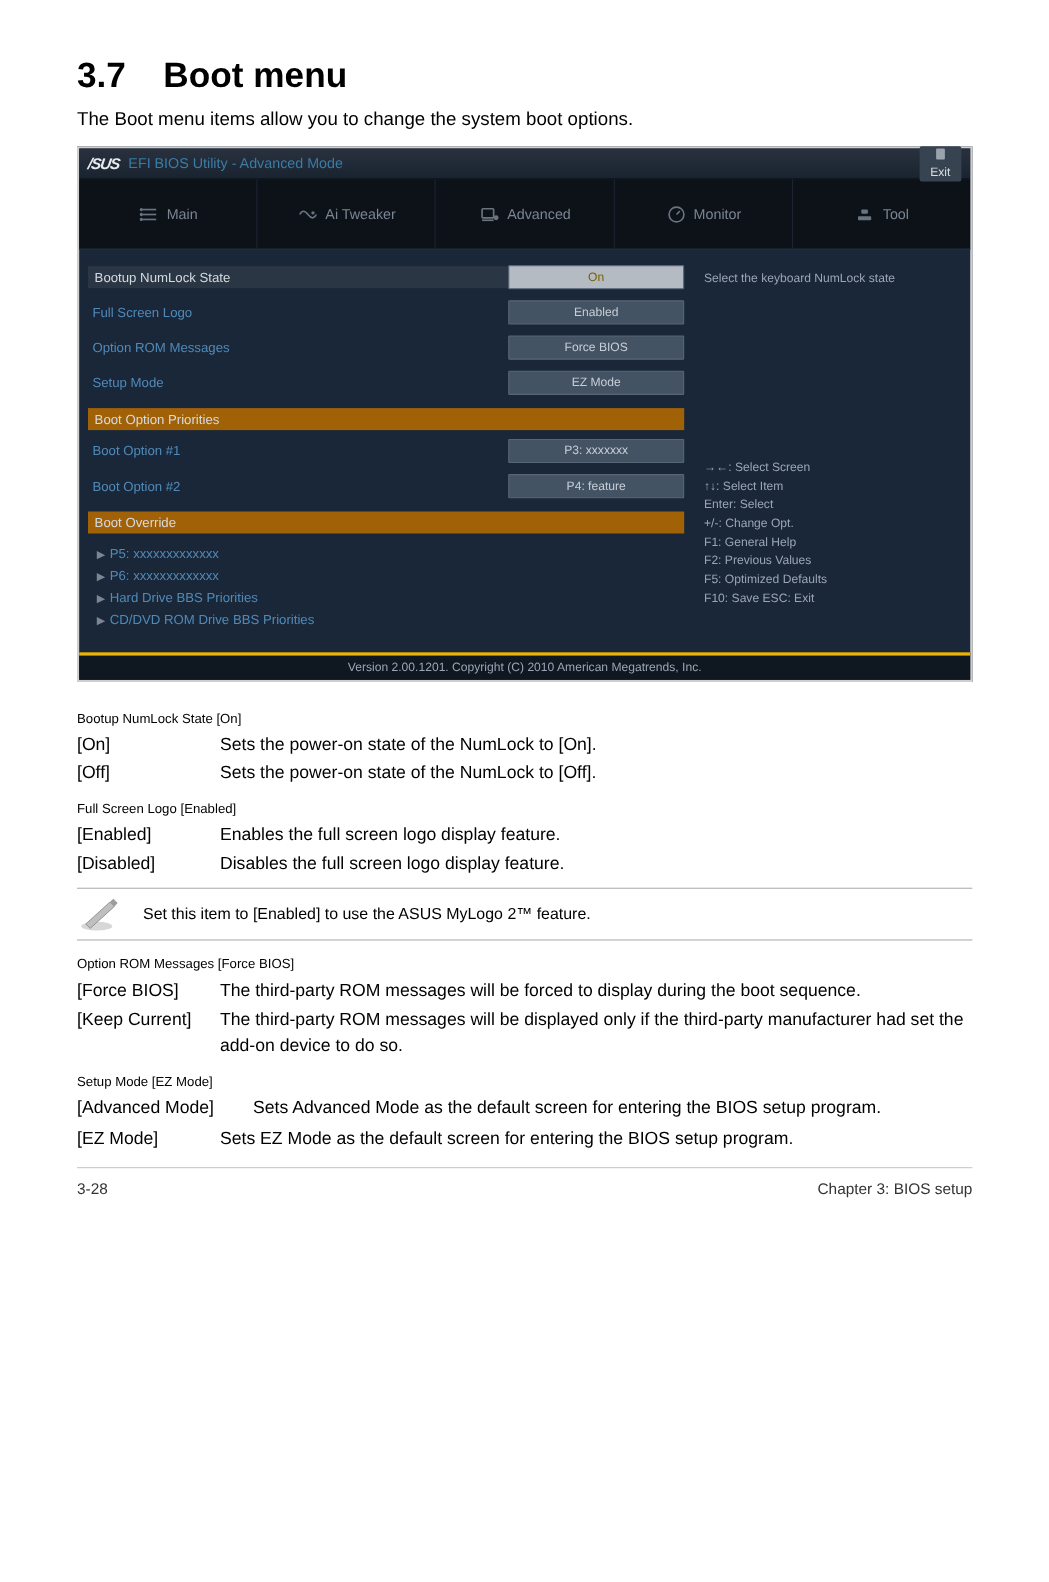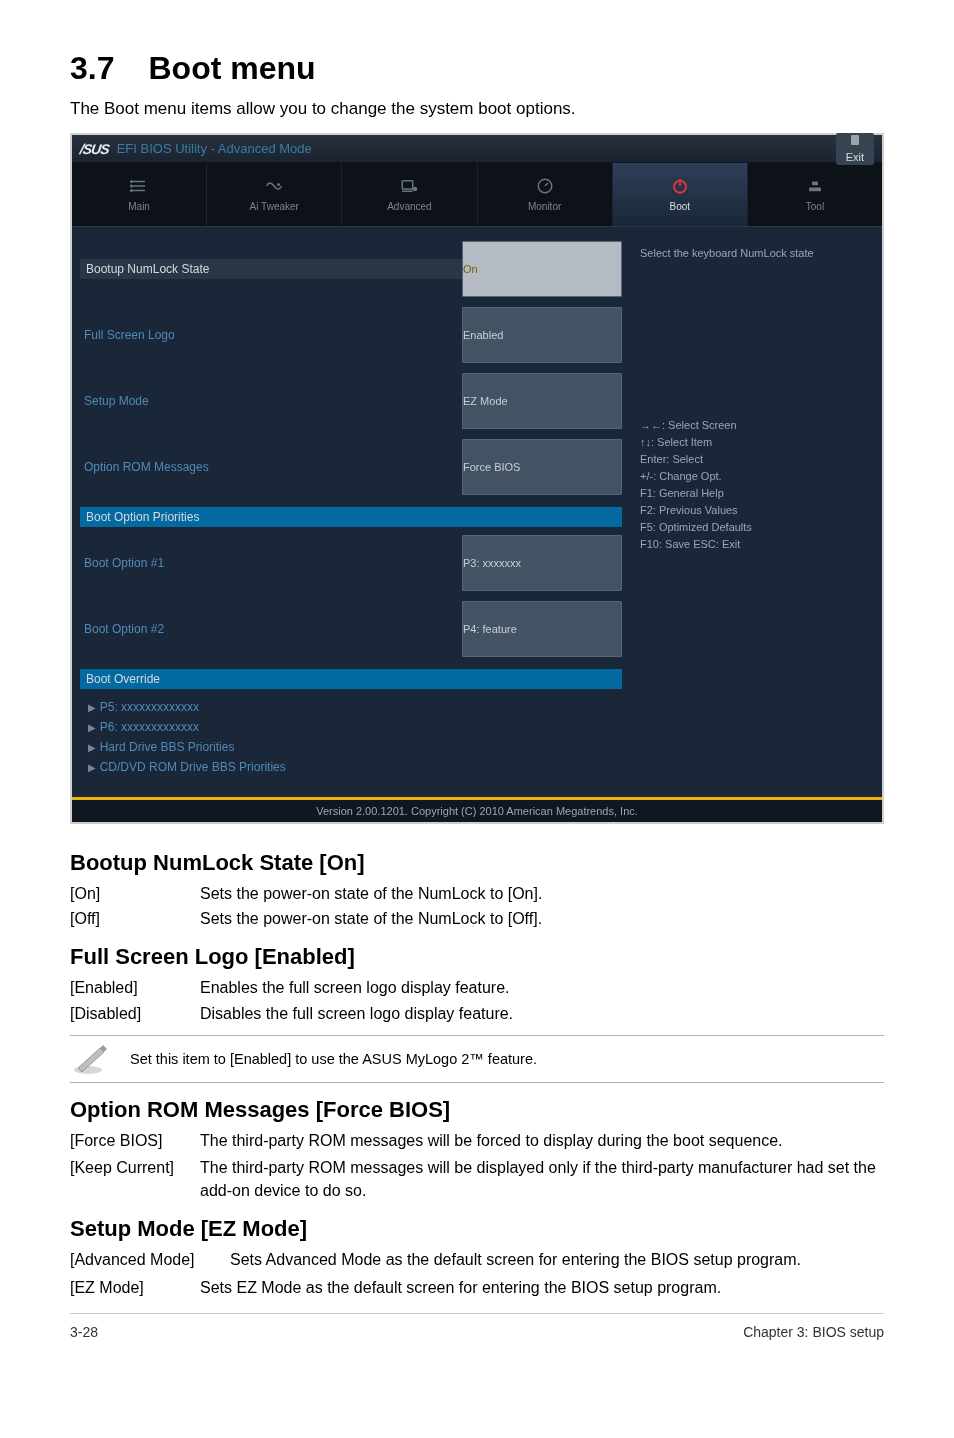--- a/index.html
+++ b/index.html
@@ -73,26 +73,26 @@
   .tabs {
     display: flex;
     background: #0c1218;
     height: 64px;
     align-items: stretch;
     border-bottom: 1px solid #2c3745;
   }
   .tab {
     flex: 1;
     display: flex;
-    flex-direction: column;
+    flex-direction: row;
     align-items: center;
     justify-content: center;
     gap: 6px;
     color: #7b8593;
-    font-size: 10px;
+    font-size: 13px;
     border-right: 1px solid #1b2430;
   }
   .tab:last-child { border-right: none; }
   .tab.active {
     background: linear-gradient(#2d3f57,#1a2739);
     color: #d9dde1;
   }
   .tab .ticon { width: 20px; height: 18px; opacity: 0.85; }
   .tab.active .ticon { opacity: 1; }
 
@@ -121,32 +121,33 @@
   }
   .row .lbl {
     flex: 1;
     color: #4f8ab8;
     font-size: 12px;
   }
   .row .val {
     width: 160px;
     background: #445364;
     color: #c7ced6;
-    padding: 21px 0;
+    text-align: center;
+    padding: 4px 0;
     border-radius: 1px;
     font-size: 11px;
     border: 1px solid #576577;
   }
   .row .val.sel {
     background: #b5bbc3;
     color: #7a5e00;
   }
   .grp-header {
     color: #d5dae0;
-    background: #0369a1;
+    background: #a16207;
     padding: 3px 6px;
     margin: 12px 0 8px -4px;
     font-size: 12px;
   }
   .listline {
     color: #4f8ab8;
     font-size: 12px;
     padding: 3px 0 3px 4px;
   }
   .listline .caret { color: #7b8593; margin-right: 4px; font-size: 10px; }
@@ -155,22 +156,22 @@
     background: #0f1720;
     color: #9aa6b5;
     text-align: center;
     font-size: 11px;
     padding: 5px 0;
     border-top: 3px solid #eab308;
   }
 
   
   h2.sub {
-    font-size: 22px;
-    font-weight: bold;
+    font-size: 12px;
+    font-weight: normal;
     margin-top: 14px;
     margin-bottom: 6px;
   }
   .opt-row {
     display: flex;
     font-size: 16px;
     margin-bottom: 2px;
     line-height: 1.45;
   }
   .opt-row .k {
@@ -255,53 +256,46 @@
         </svg>
       <span>Advanced</span>
     </div>
     <div class="tab">
       <svg class="ticon" viewBox="0 0 24 24" fill="none" stroke="#7b8593" stroke-width="2">
           <circle cx="12" cy="12" r="9"></circle>
           <line x1="12" y1="12" x2="16" y2="8"></line>
         </svg>
       <span>Monitor</span>
     </div>
-    <div class="tab active">
-      <svg class="ticon" viewBox="0 0 24 24" fill="none" stroke="#e03535" stroke-width="2.5">
-          <circle cx="12" cy="13" r="8"></circle>
-          <line x1="12" y1="3" x2="12" y2="12"></line>
-        </svg>
-      <span>Boot</span>
-    </div>
     <div class="tab">
       <svg class="ticon" viewBox="0 0 24 24" fill="#7b8593">
           <rect x="4" y="14" width="16" height="5" rx="1"></rect>
           <rect x="8" y="6" width="8" height="5" rx="1"></rect>
         </svg>
       <span>Tool</span>
     </div>
   </div>
 
   <div class="bios-body">
     <div class="left-col">
       <div class="row">
         <span class="lbl" style="color:#d5dae0;background:#2b3644;padding:3px 6px;margin-left:-4px;">Bootup NumLock State</span>
         <span class="val sel">On</span>
       </div>
       <div class="row">
         <span class="lbl">Full Screen Logo</span>
         <span class="val">Enabled</span>
       </div>
       <div class="row">
+        <span class="lbl">Option ROM Messages</span>
+        <span class="val">Force BIOS</span>
+      </div>
+      <div class="row">
         <span class="lbl">Setup Mode</span>
         <span class="val">EZ Mode</span>
-      </div>
-      <div class="row">
-        <span class="lbl">Option ROM Messages</span>
-        <span class="val">Force BIOS</span>
       </div>
 
       <div class="grp-header">Boot Option Priorities</div>
       <div class="row">
         <span class="lbl">Boot Option #1</span>
         <span class="val">P3: xxxxxxx</span>
       </div>
       <div class="row">
         <span class="lbl">Boot Option #2</span>
         <span class="val">P4: feature</span>

